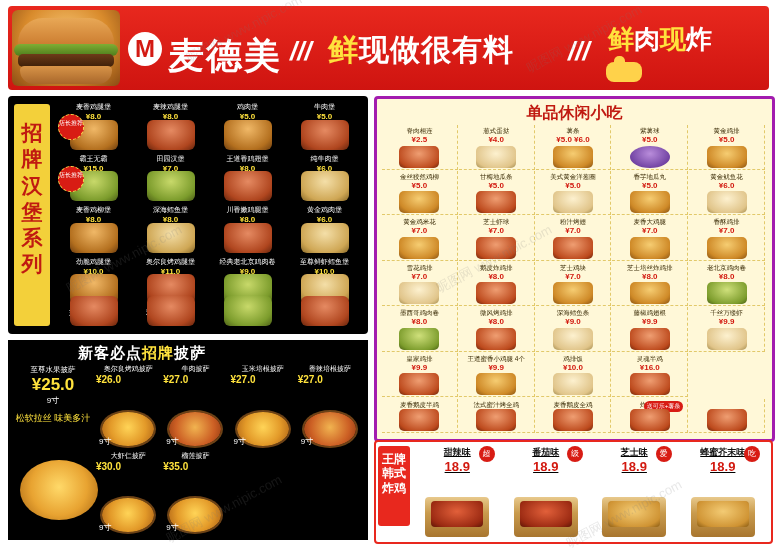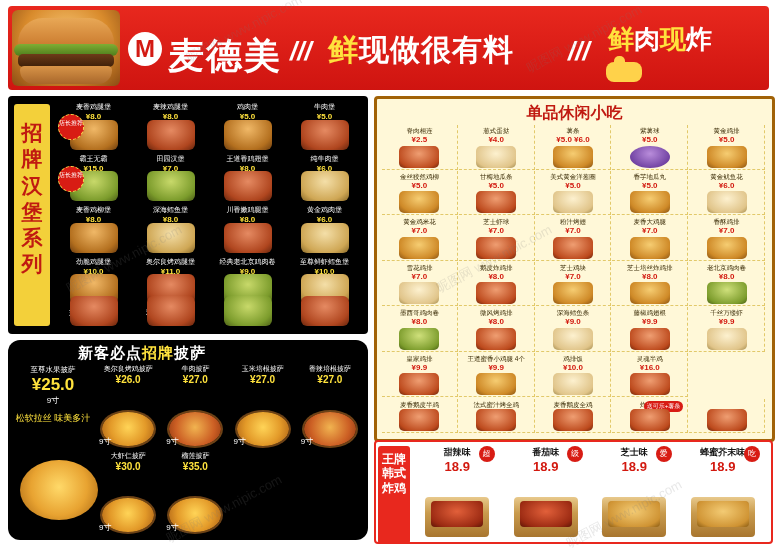--- a/index.html
+++ b/index.html
@@ -55,44 +55,44 @@
   .food{position:absolute;left:50%;transform:translateX(-50%);bottom:2px;width:48px;height:30px;border-radius:6px;
      background:radial-gradient(ellipse at 50% 30%,#f0b867,#b4701f 70%,#6d3d0e);}
   .food.green{background:radial-gradient(ellipse at 50% 35%,#c8d96a,#7c9c2c 70%,#4b5e16);}
   .food.red{background:radial-gradient(ellipse at 50% 35%,#e58a62,#b0461f 70%,#65240c);}
   .food.pale{background:radial-gradient(ellipse at 50% 35%,#f4dfa8,#cfa755 70%,#876726);}
   .stamp{position:absolute;left:2px;top:12px;width:26px;height:26px;border-radius:50%;background:#d81c14;
      color:#fff;font-size:6px;line-height:8px;text-align:center;padding-top:4px;box-sizing:border-box;
      border:1px dashed #ffd84a;z-index:3;}
 
   
-  .panel-pizza{position:absolute;left:8px;top:340px;width:360px;height:200px;background:#000;border-radius:12px;}
+  .panel-pizza{position:absolute;left:8px;top:340px;width:360px;height:200px;background:#000;border-radius:0;}
   .pz-title{position:absolute;left:70px;top:4px;font-size:15px;font-weight:bold;color:#fff;letter-spacing:1px;}
   .pz-title .y{color:#ffe23d;}
   .pz-left{position:absolute;left:6px;top:24px;width:78px;height:170px;}
   .pz-left .nm{color:#fff;font-size:7.5px;text-align:center;display:block;line-height:11px;}
   .pz-left .pr{color:#ffe23d;font-size:17px;font-weight:bold;text-align:center;display:block;}
   .pz-left .sz{color:#fff;font-size:8px;text-align:center;display:block;}
   .pz-left .tag{color:#ffe23d;font-size:9px;text-align:center;display:block;line-height:12px;margin-top:6px;}
   .pgrid{position:absolute;left:88px;top:24px;width:266px;height:170px;display:grid;
      grid-template-columns:repeat(4,1fr);grid-template-rows:repeat(2,1fr);gap:3px;}
   .pcell{position:relative;}
   .pcell .nm{color:#fff;font-size:7px;text-align:center;display:block;line-height:10px;}
-  .pcell .pr{color:#ffe23d;font-size:10px;font-weight:bold;text-align:center;display:block;}
+  .pcell .pr{color:#ffe23d;font-size:10px;font-weight:bold;text-align:left;display:block;}
   .pcell .sz{color:#fff;font-size:8px;position:absolute;left:3px;bottom:1px;}
   .pizza{position:absolute;left:50%;transform:translateX(-50%);bottom:2px;width:52px;height:34px;border-radius:50%;
      background:radial-gradient(circle at 50% 45%,#ffd457 0%,#e39a29 55%,#a85b12 100%);
      box-shadow:0 0 0 2px #6d4216;}
   .pizza.r{background:radial-gradient(circle at 50% 45%,#f1b350 0%,#cc5f24 60%,#8c3610 100%);}
   .pz-big{position:absolute;left:6px;top:96px;width:78px;height:60px;border-radius:50%;
      background:radial-gradient(circle at 50% 45%,#ffd969 0%,#e8a331 55%,#a3600f 100%);}
 
   
   .panel-snack{position:absolute;left:374px;top:96px;width:395px;height:340px;background:#fff8d8;
-     border:3px solid #a16207;border-radius:4px;}
+     border:3px solid #a21caf;border-radius:4px;}
   .sn-title{position:absolute;left:0;top:4px;width:100%;text-align:center;font-size:16px;font-weight:bold;color:#c01a11;}
   .sgrid{position:absolute;left:5px;top:26px;width:383px;height:272px;display:grid;
      grid-template-columns:repeat(5,1fr);grid-template-rows:repeat(6,1fr);gap:1px;}
   .scell{position:relative;border-right:1px dashed #e2c96a;border-bottom:1px dashed #e2c96a;}
   .scell .nm{color:#3a2b06;font-size:6.5px;display:block;text-align:center;line-height:9px;padding-top:1px;}
   .scell .pr{color:#d2190f;font-size:8px;font-weight:bold;display:block;text-align:center;line-height:9px;}
   .sfood{position:absolute;left:50%;transform:translateX(-50%);bottom:1px;width:40px;height:22px;border-radius:5px;
      background:radial-gradient(ellipse at 50% 35%,#f6cd72,#cf8a28 70%,#8a5312);}
   .sfood.b{background:radial-gradient(ellipse at 50% 35%,#b98ddb,#6e3fa0 75%,#3c2060);border-radius:50%;}
   .sfood.g{background:radial-gradient(ellipse at 50% 35%,#cfe07b,#7c9c2c 75%,#475e14);}
@@ -101,25 +101,25 @@
   .chick-row{position:absolute;left:5px;top:300px;width:383px;height:34px;display:grid;
      grid-template-columns:repeat(5,1fr);gap:1px;}
   .chick-row .nm{font-size:6.5px;color:#3a2b06;text-align:center;display:block;line-height:9px;}
   .chick-row .pr{font-size:8px;color:#d2190f;font-weight:bold;text-align:center;display:block;}
   .badge-red{position:absolute;right:4px;top:2px;background:#d81c14;color:#fff;font-size:6px;border-radius:7px;
      padding:1px 3px;}
 
   
   .panel-fried{position:absolute;left:374px;top:440px;width:395px;height:100px;background:#fff;
      border:2px solid #e8281e;border-radius:4px;}
-  .fr-left{position:absolute;left:2px;top:4px;width:32px;height:98px;background:#e8281e;border-radius:3px;
+  .fr-left{position:absolute;left:2px;top:4px;width:32px;height:80px;background:#e8281e;border-radius:3px;
      color:#fff;font-size:12px;font-weight:bold;text-align:center;padding-top:6px;box-sizing:border-box;line-height:1.2;}
   .fgrid{position:absolute;left:38px;top:4px;width:352px;height:92px;display:grid;
      grid-template-columns:repeat(4,1fr);gap:2px;}
-  .fcell{position:relative;}
+  .fcell{position:relative;text-decoration:underline;}
   .fcell .nm{font-size:9px;color:#111;text-align:center;display:block;font-weight:bold;}
   .fcell .pr{font-size:13px;color:#d2190f;font-weight:bold;text-align:center;display:block;}
   .fcell .stamp2{position:absolute;right:6px;top:0;width:16px;height:16px;border-radius:50%;background:#d81c14;
      color:#fff;font-size:8px;line-height:16px;text-align:center;}
   .ffood{position:absolute;left:50%;transform:translateX(-50%);bottom:1px;width:64px;height:40px;border-radius:4px;
      background:linear-gradient(180deg,#e8c98c 0%,#c99b4d 40%,#a8762f 100%);}
   .ffood .meat{position:absolute;left:6px;top:4px;width:52px;height:26px;border-radius:4px;
      background:radial-gradient(ellipse at 50% 40%,#e2603a,#9b2a12 75%,#5d1506);}
   .ffood.y .meat{background:radial-gradient(ellipse at 50% 40%,#f3cb74,#cf9333 75%,#8a5c13);}
 </style>

